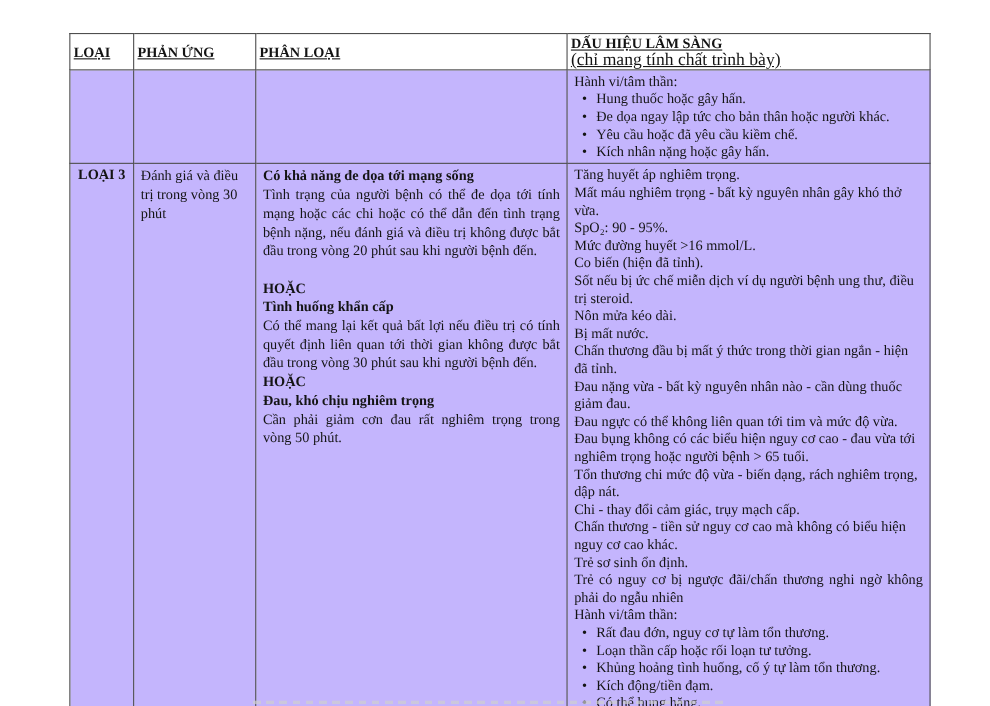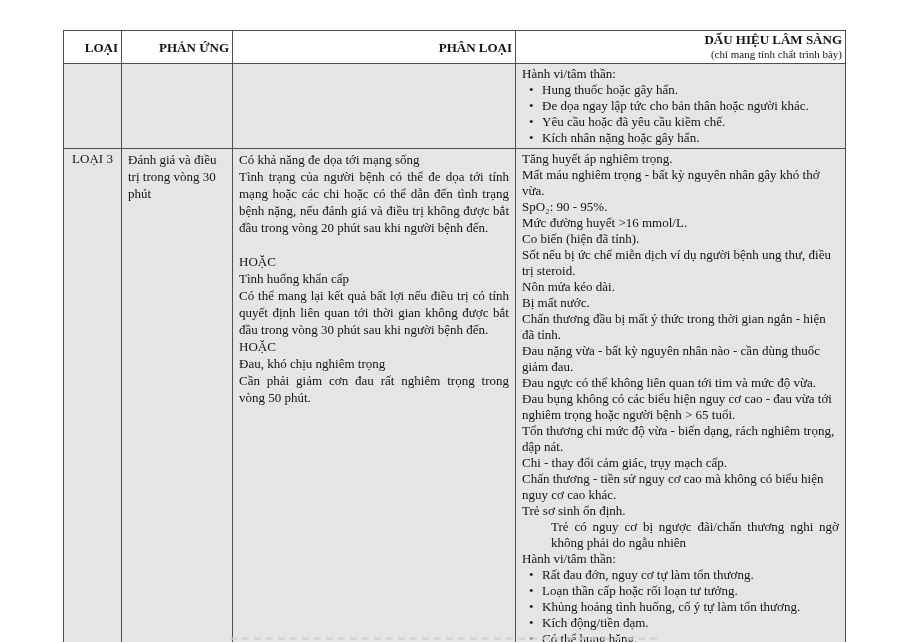--- a/index.html
+++ b/index.html
@@ -21,54 +21,55 @@
   col.c1 { width: 58px; }
   col.c2 { width: 111px; }
   col.c3 { width: 283px; }
   col.c4 { width: 330px; }
 
   th, td { border: 1px solid #4e4e4e; }
 
   thead th {
     height: 32px;
     vertical-align: middle;
-    text-align: right;
+    text-align: left;
     font-weight: bold;
     font-size: 13px;
     line-height: 15px;
     padding: 1px 3px;
+    text-decoration: underline;
   }
   thead th .sub {
     font-weight: normal;
-    font-size: 11px;
+    font-size: 16px;
     line-height: 15px;
   }
 
   td.cell {
     vertical-align: top;
     font-size: 13px;
     padding: 2px 6px 2px 6px;
-    background: #e5e5e5;
+    background: #c4b5fd;
   }
   tbody tr:nth-child(1) td.cell { height: 76px; }
   tbody tr:nth-child(2) td.cell { height: 441px; }
 
   .cell-loai { text-align: center; padding-top: 3px; }
-  .loai-label { font-weight: normal; font-size: 13px; }
+  .loai-label { font-weight: bold; font-size: 13px; }
 
   .cell-phanung { line-height: 17px; padding-top: 3px; }
 
   .cell-phanloai { line-height: 17px; padding-right: 5px; }
   .cell-phanloai .para { text-align: justify; }
-  .cell-phanloai .para.bold { font-weight: normal; text-align: left; }
+  .cell-phanloai .para.bold { font-weight: bold; text-align: left; }
   .cell-phanloai .para.gap { margin-top: 17px; }
 
   .cell-dauhieu { line-height: 16px; padding-right: 3px; }
   .cell-dauhieu .line { text-align: left; }
-  .cell-dauhieu .line.justify { text-align: justify; margin-left: 29px; }
+  .cell-dauhieu .line.justify { text-align: justify; }
   .cell-dauhieu .line.bullet { display: flex; padding-left: 7px; }
   .cell-dauhieu .dot { width: 13px; flex: 0 0 13px; }
 
   .page-edge-artifact {
     position: absolute;
     left: 230px; top: 637px;
     width: 430px; height: 3px;
     background: repeating-linear-gradient(90deg,
       #cfcfcf 0px, #cfcfcf 7px,
       rgba(255,255,255,0) 7px, rgba(255,255,255,0) 12px);

